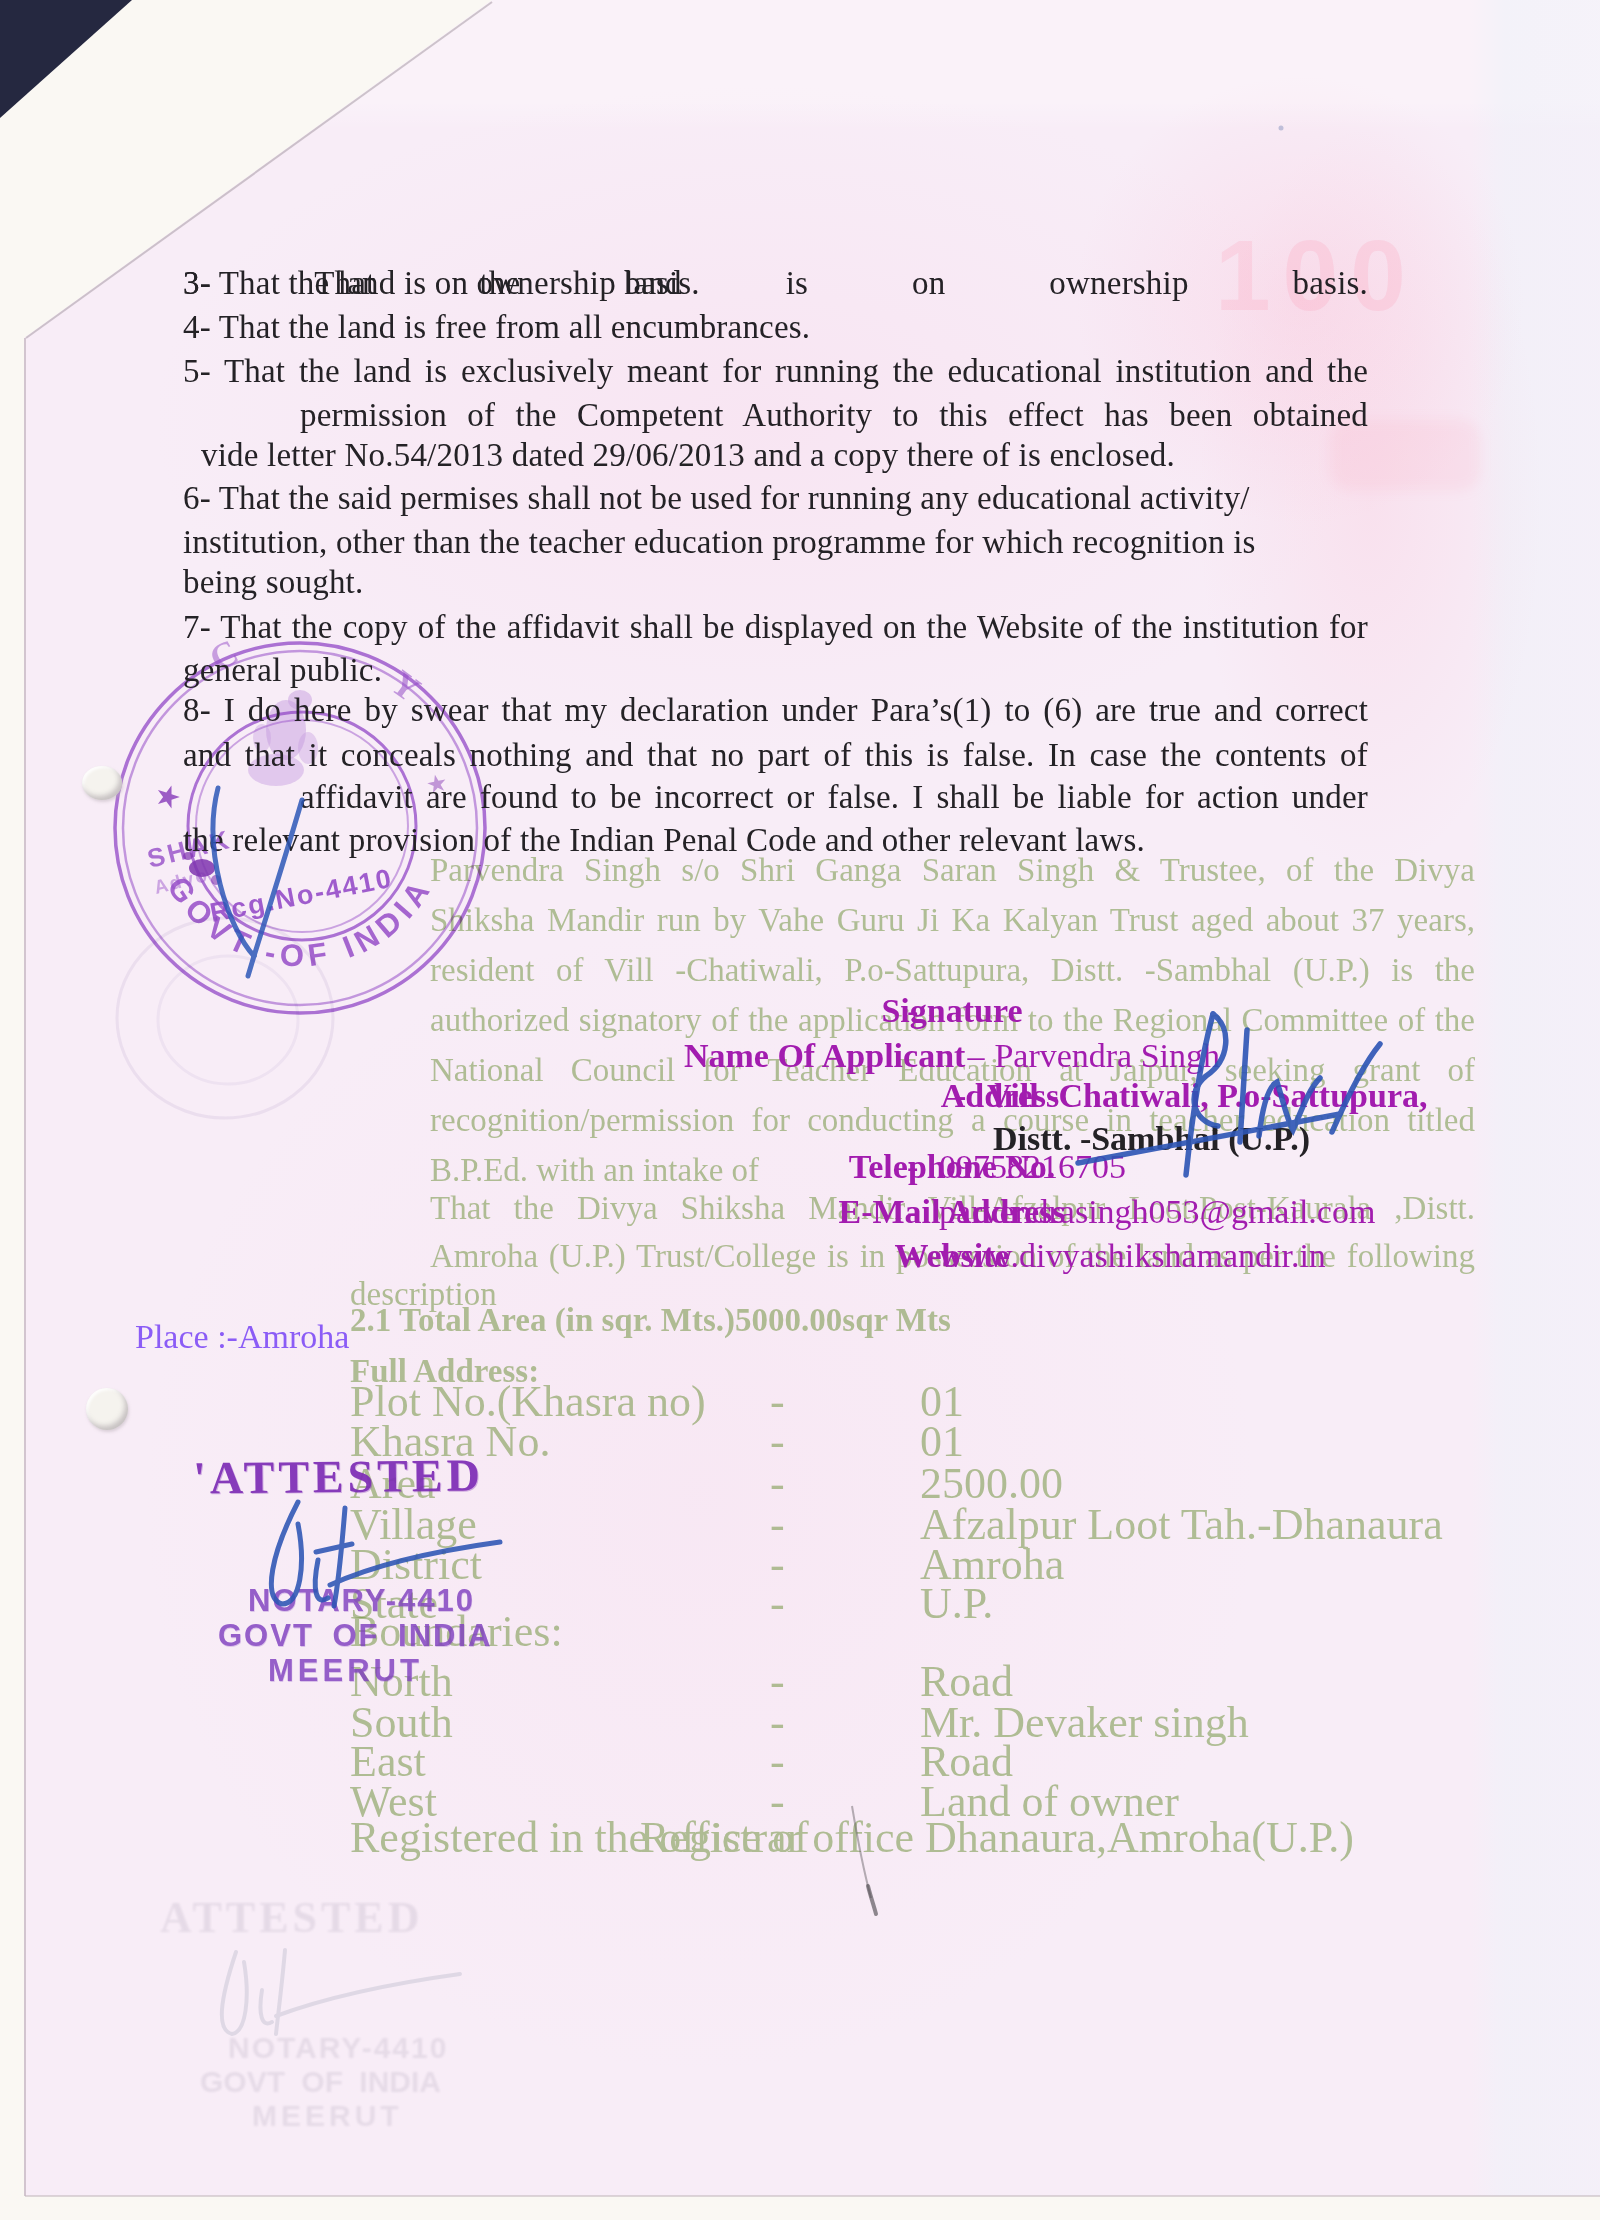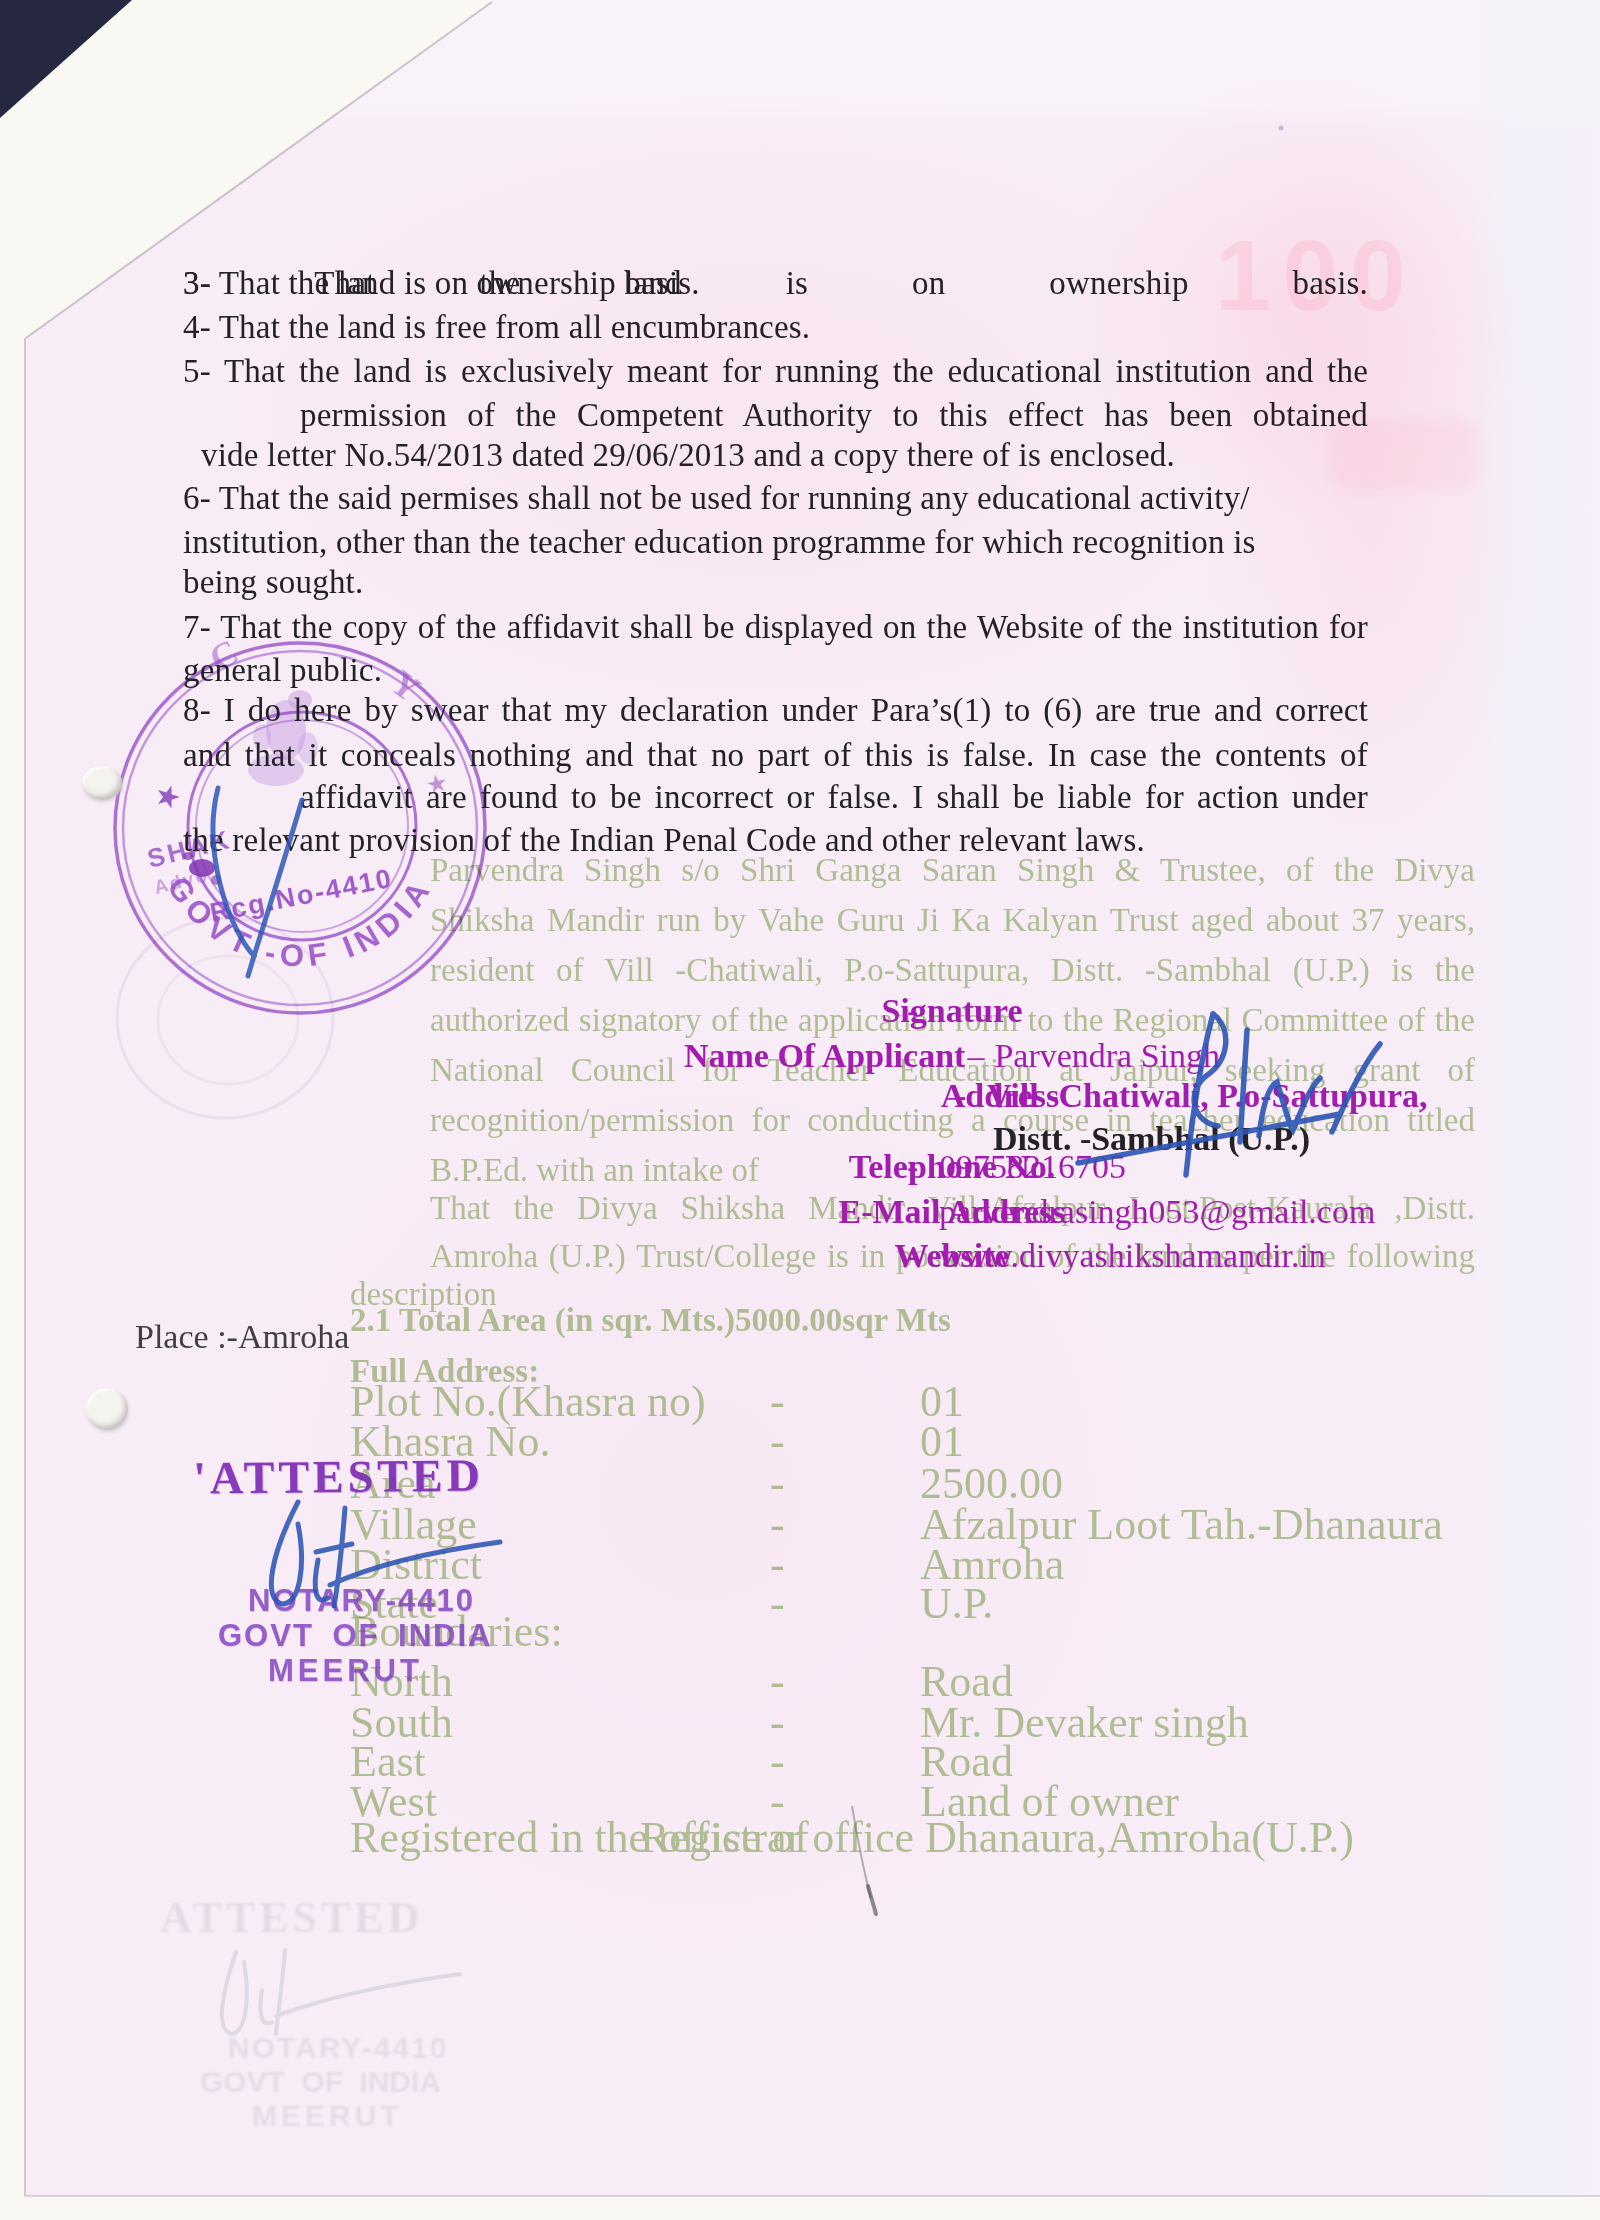--- a/index.html
+++ b/index.html
@@ -28,21 +28,21 @@
   .w1{left:183px;width:1185px;} .w2{left:300px;width:1068px;}
 
   .srow{position:absolute;left:427px;width:1050px;height:46px;font-size:34px;color:#a21caf;text-align:center;}
   .srow .lbl{font-weight:700;}
   .srow .dash{position:absolute;left:480px;}
   .srow .val{position:absolute;left:512px;white-space:nowrap;}
   .srow .b{font-weight:700;}
   .dash-inline{margin-left:2px;}
   .val-inline{margin-left:10px;}
   .addr2{position:absolute;left:993px;top:1120px;font-size:34px;font-weight:700;color:#242226;}
-  .place{position:absolute;left:135px;top:1318px;font-size:34px;color:#404040;}
+  .place{position:absolute;left:135px;top:1318px;font-size:34px;color:#8b5cf6;}
 
   
   .ghost{position:absolute;color:#4d7c0f;opacity:.42;filter:blur(.6px);font-size:33px;line-height:40px;white-space:nowrap;}
   .gj{white-space:normal;text-align:justify;text-align-last:justify;left:430px;width:1045px;}
   .gt{position:absolute;left:350px;width:1160px;height:42px;font-size:44px;}
   .gt .glbl{position:absolute;left:0;}
   .gt .gdash{position:absolute;left:420px;}
   .gt .gval{position:absolute;left:570px;white-space:nowrap;}
   .gt .gval2{position:absolute;left:290px;white-space:nowrap;}
   .gattested{color:#8a7f98;opacity:.16;filter:blur(.8px);}

